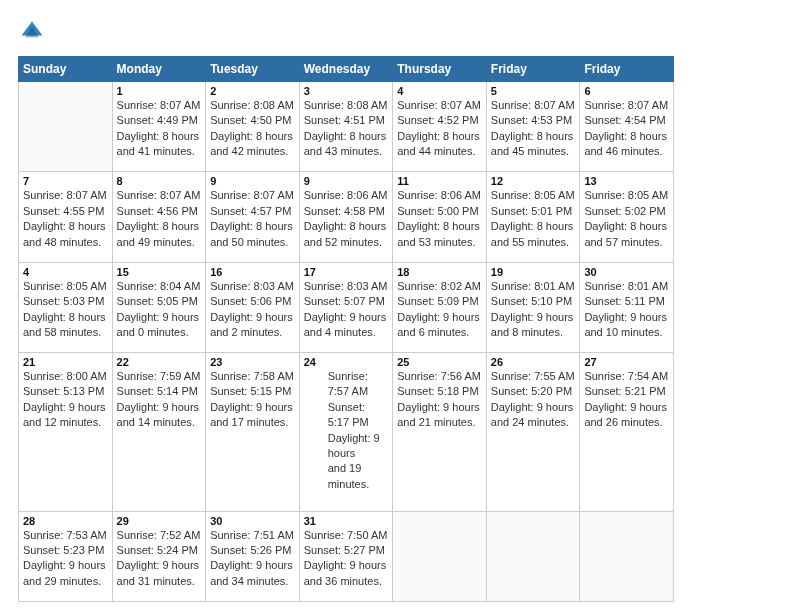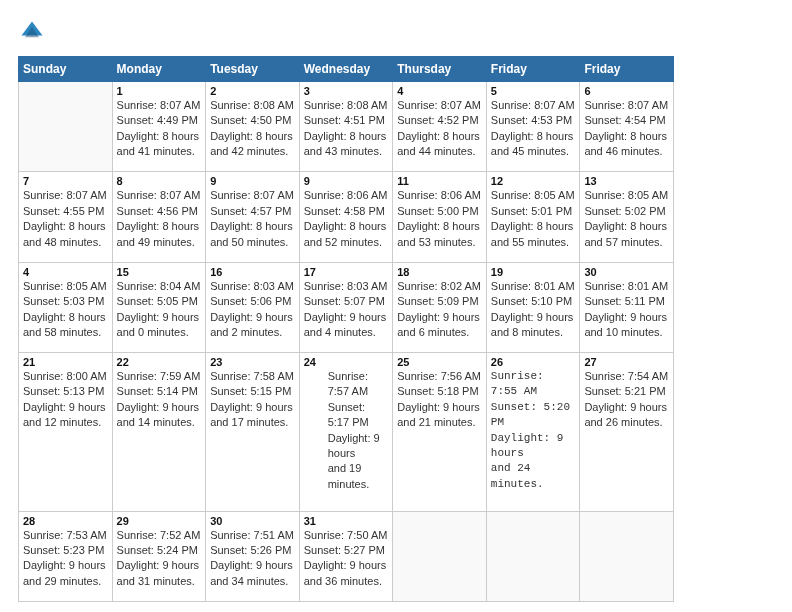--- a/index.html
+++ b/index.html
@@ -310,21 +310,21 @@
           </td>
           <td>
             <div class="day-num">25</div>
             <div class="day-info" style="white-space: pre-line;">Sunrise: 7:56 AM
 Sunset: 5:18 PM
 Daylight: 9 hours
 and 21 minutes.</div>
           </td>
           <td>
             <div class="day-num">26</div>
-            <div class="day-info" style="white-space: pre-line; font-family: Liberation Mono, monospace;">Sunrise: 7:55 AM
+            <div class="day-info" style="white-space: pre-line;">Sunrise: 7:55 AM
 Sunset: 5:20 PM
 Daylight: 9 hours
 and 24 minutes.</div>
           </td>
           <td>
             <div class="day-num">27</div>
             <div class="day-info" style="white-space: pre-line;">Sunrise: 7:54 AM
 Sunset: 5:21 PM
 Daylight: 9 hours
 and 26 minutes.</div>

